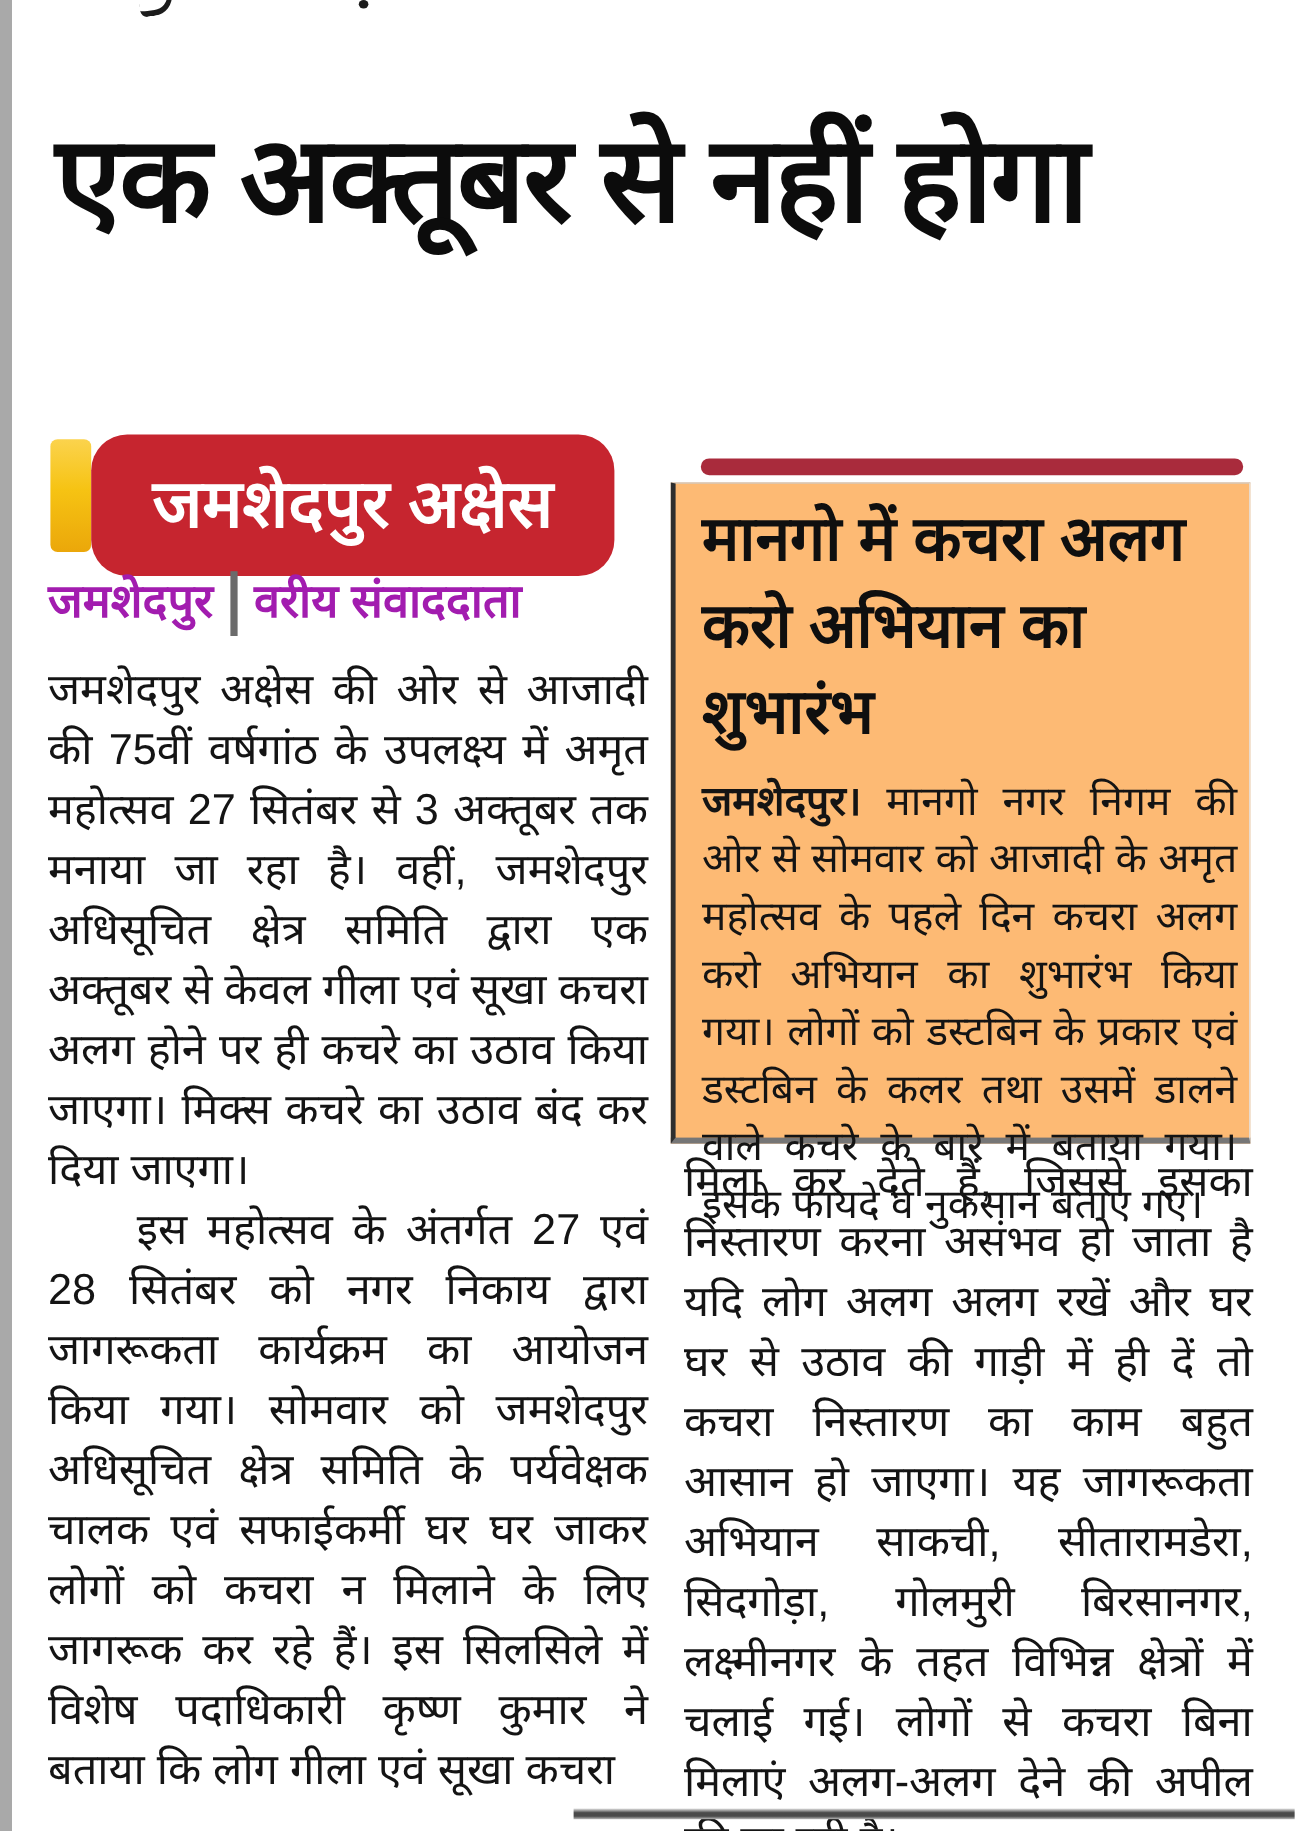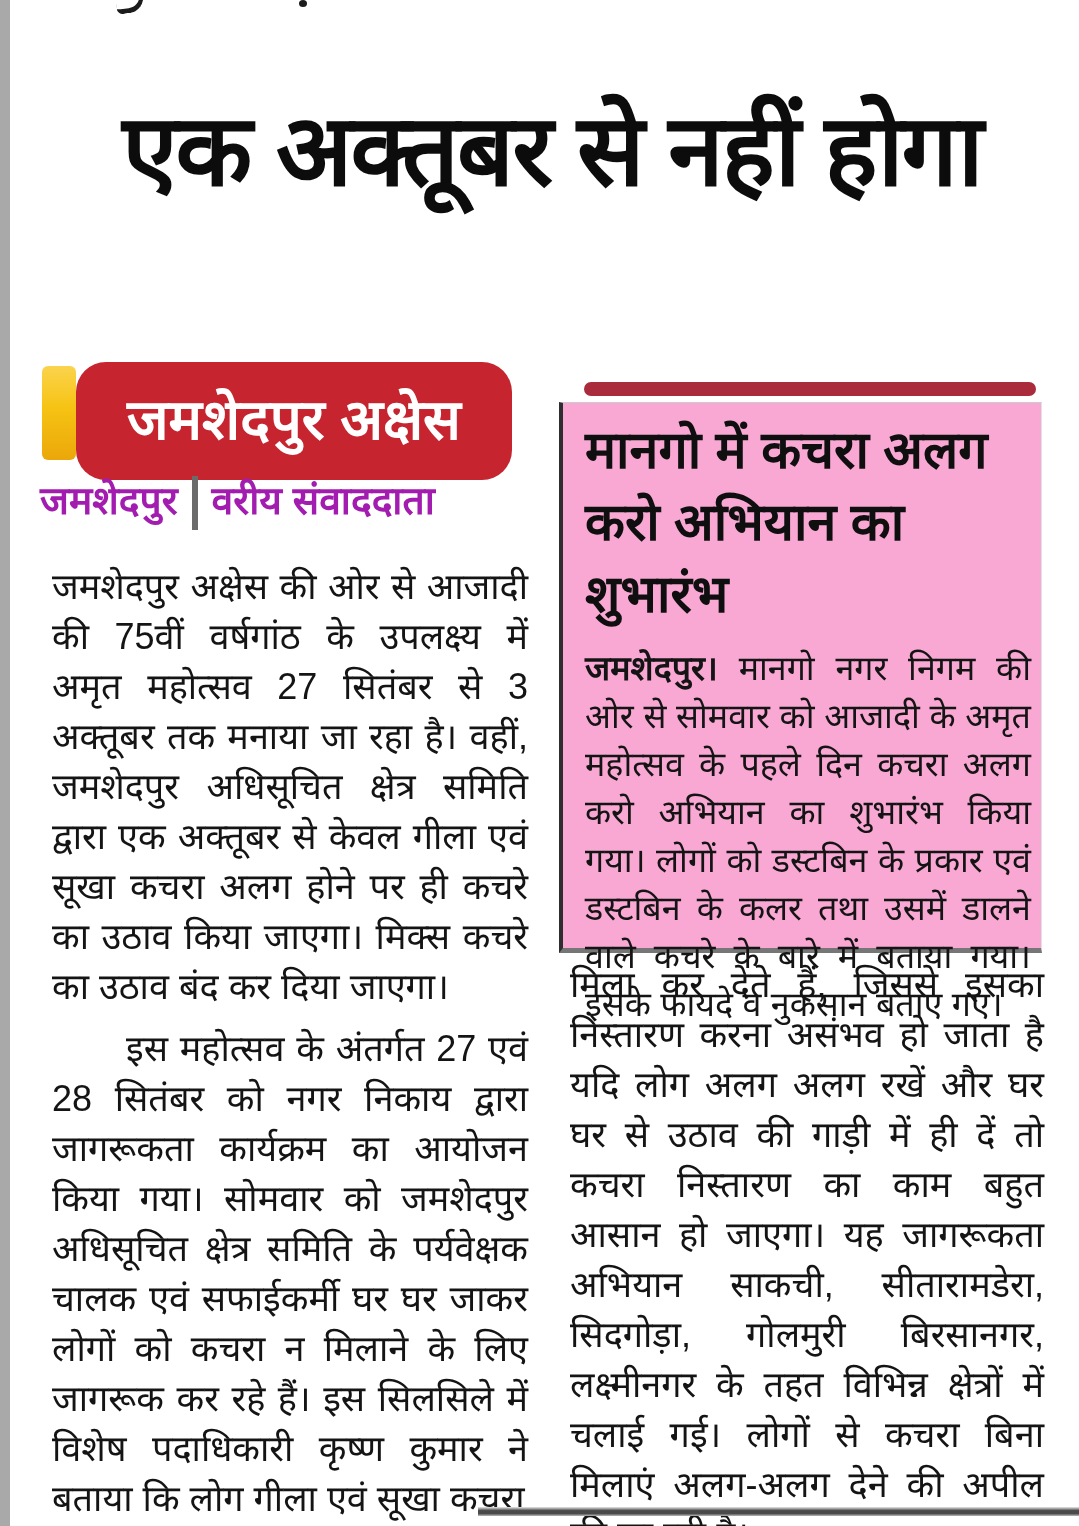--- a/index.html
+++ b/index.html
@@ -35,21 +35,20 @@
     background: #1c1c1c;
   }
 
   
   .headline {
     position: absolute; left: 46px; top: 18px;
     width: 1012px;
     font-size: 100px; line-height: 1.3;
     font-weight: bold; letter-spacing: -2px;
     color: #0c0c0c;
-    text-align: center;
   }
   .headline span { display: block; }
 
   
   .badge-yellow {
     position: absolute; left: 42px; top: 366px;
     width: 34px; height: 94px;
     background: linear-gradient(180deg, #fbd34d 0%, #f6c313 45%, #eba70a 100%);
     border-radius: 6px;
   }
@@ -77,35 +76,35 @@
     margin: 10px 14px 0 14px;
   }
 
   
   .left-col {
     position: absolute; left: 40px; top: 550px;
     width: 500px;
     font-size: 36px; line-height: 50px;
     text-align: justify;
   }
-  .left-col p { margin: 12px; }
+  .left-col p { margin: 0; }
   .left-col p.indent { text-indent: 74px; }
 
   
   .accent-bar {
     position: absolute; left: 584px; top: 382px;
     width: 452px; height: 14px;
     background: #a92b3c;
     border-radius: 7px;
   }
   .news-box {
     position: absolute; left: 559px; top: 402px;
     width: 483px; height: 551px;
     box-sizing: border-box;
-    background: #f9a8d4;
+    background: #fdba74;
     border-left: 4px solid #2e2e2e;
     border-bottom: 5px solid #767676;
     border-top: 1px solid #cccccc;
     border-right: 1px solid #e3e3e3;
     padding: 12px 10px 8px 22px;
   }
   .box-headline {
     font-size: 52px; line-height: 1.38;
     font-weight: bold; color: #0f0f0f;
     margin: 0;

